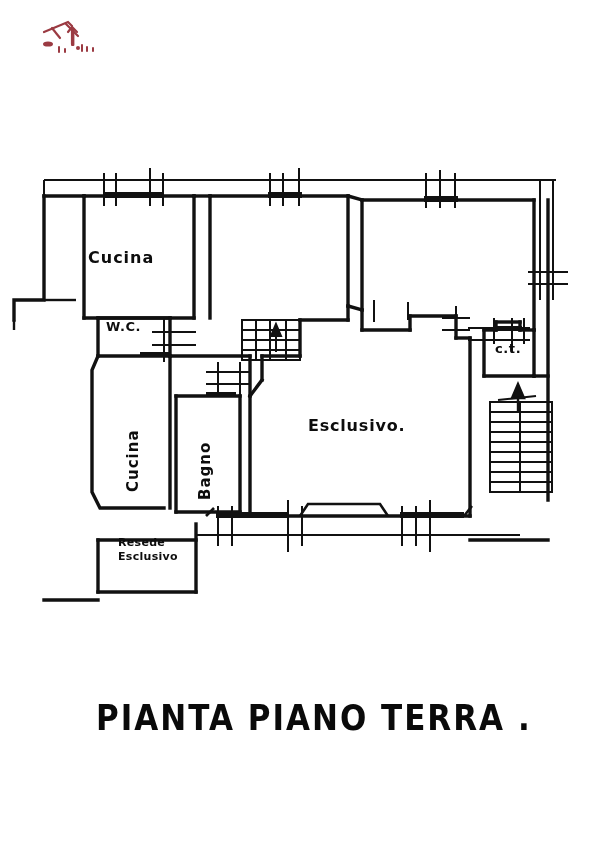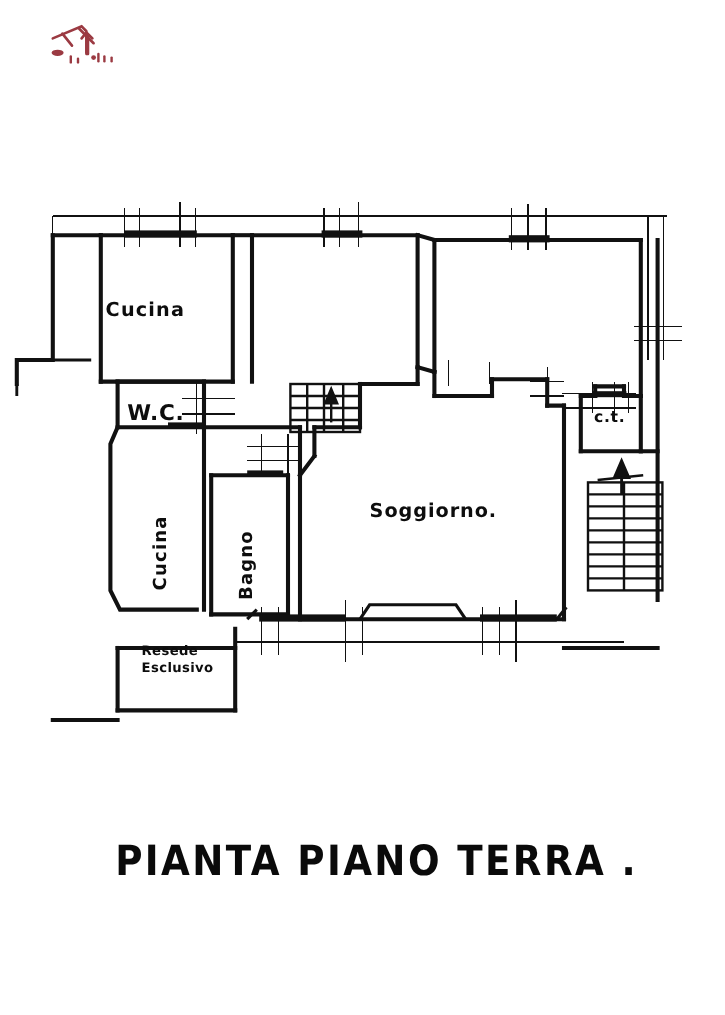--- a/index.html
+++ b/index.html
@@ -32,21 +32,21 @@
     position: absolute;
     color: #0d0d0d;
     font-family: "DejaVu Sans", sans-serif;
     font-weight: 700;
     white-space: nowrap;
     letter-spacing: 0.4px;
     line-height: 1;
     user-select: none;
   }
   .lbl-camera   { left: 88px;  top: 250px; font-size: 16px; letter-spacing: 1px; }
-  .lbl-wc       { left: 106px; top: 336px; font-size: 18px; letter-spacing: 0.6px; }
+  .lbl-wc       { left: 106px; top: 320px; font-size: 13px; letter-spacing: 0.6px; }
   .lbl-soggiorno{ left: 308px; top: 418px; font-size: 16px; letter-spacing: 0.8px; }
   .lbl-ct       { left: 495px; top: 342px; font-size: 13px; letter-spacing: 0.6px; }
   .lbl-vert {
     transform-origin: 0 0;
     transform: rotate(-90deg);
   }
   .lbl-cucina   { left: 126px; top: 492px; font-size: 15px; letter-spacing: 1px; }
   .lbl-bagno    { left: 198px; top: 500px; font-size: 15px; letter-spacing: 1px; }
   .lbl-resede {
     left: 118px;
@@ -300,21 +300,21 @@
   </svg>
 
   <div class="room-label lbl-camera">Cucina</div>
 
   <div class="room-label lbl-wc">W.C.</div>
 
   <div class="room-label lbl-vert lbl-cucina">Cucina</div>
 
   <div class="room-label lbl-vert lbl-bagno">Bagno</div>
 
-  <div class="room-label lbl-soggiorno">Soggiorno.</div>
+  <div class="room-label lbl-soggiorno">Esclusivo.</div>
 
   <div class="room-label lbl-ct">c.t.</div>
 
   <div class="room-label lbl-resede">
     <span>Resede</span>
     <span>Esclusivo</span>
   </div>
 
   <div class="plan-title">PIANTA PIANO TERRA .</div>
 

